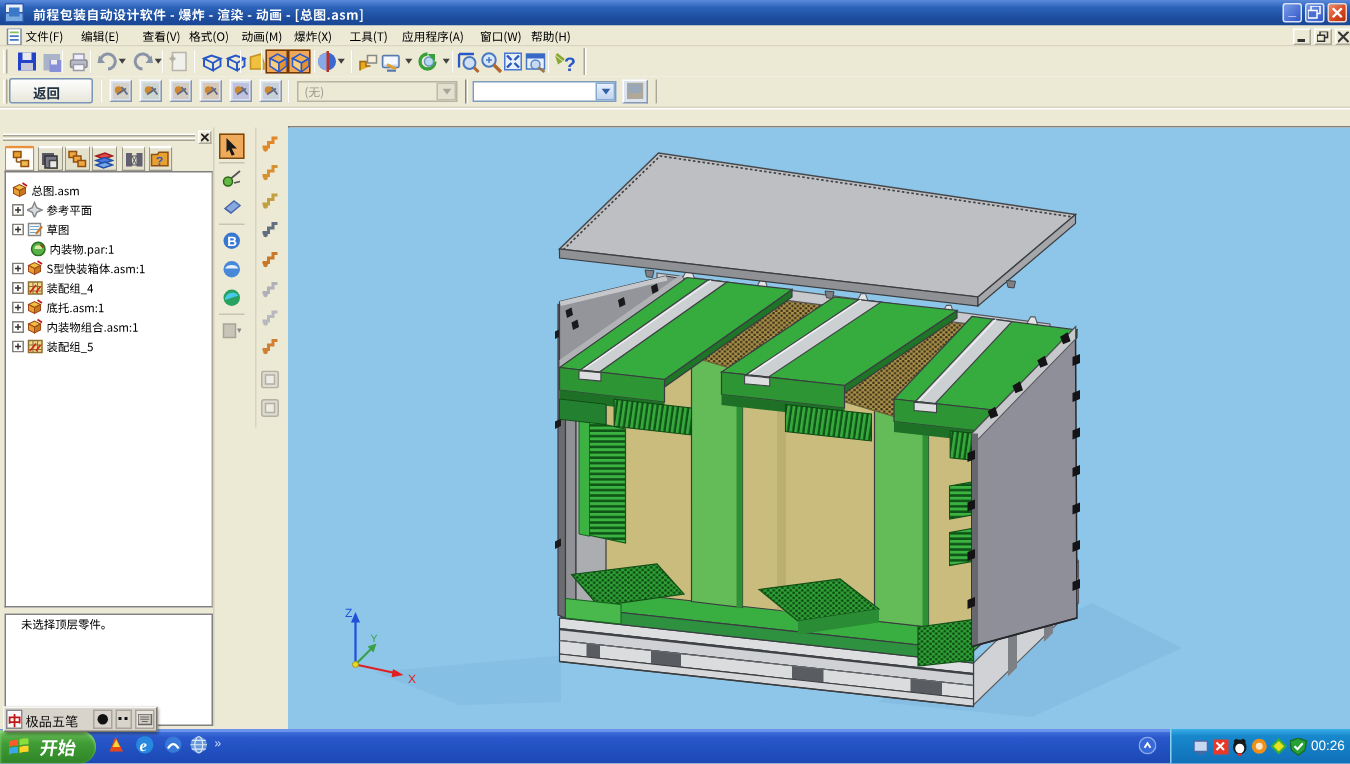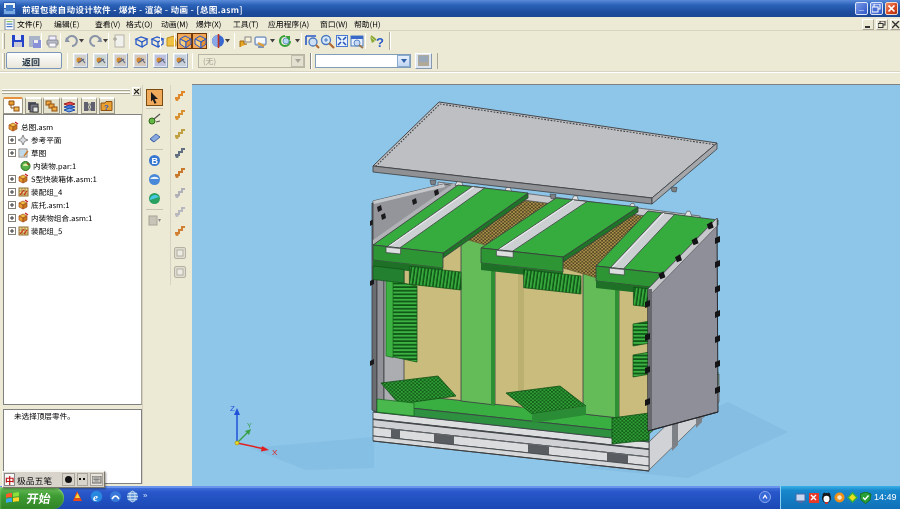--- a/index.html
+++ b/index.html
@@ -691,21 +691,21 @@
     <circle cx="5.5" cy="5.5" r="2.3" fill="#fce8c8"></circle>
   </svg>
 <svg class="ab" style="left:847px;top:492px" width="12" height="12">
     <path d="M5.5 0 L11 5.5 L5.5 11 L0 5.5 Z" fill="#38b038"></path>
     <path d="M5.5 2 L9 5.5 L5.5 9 L2 5.5 Z" fill="#e8e020"></path>
   </svg>
 <svg class="ab" style="left:860px;top:492px" width="12" height="12">
     <path d="M5.5 0 L11 2 L10 8 L5.5 11.5 L1 8 L0 2 Z" fill="#28a038" stroke="#187028"></path>
     <path d="M3 5.5 L5 7.5 L8.5 3.5" stroke="#fff" stroke-width="1.4" fill="none"></path>
   </svg>
-<div class="ab" style="left:874px;top:492px;color:#fff;font-size:9px;font-family:'Liberation Sans'">14:49</div>
+<div class="ab" style="left:874px;top:492px;color:#fff;font-size:9px;font-family:'Liberation Sans'">00:26</div>
 <div class="ab" style="left:2px;top:471px;width:103px;height:17px;background:#d8d4cc;border:1px solid;border-color:#f8f8f4 #787468 #787468 #f8f8f4;box-shadow:1px 1px 2px rgba(0,0,0,0.4)"></div>
 <div class="ab" style="left:4px;top:473px;width:11px;height:13px;background:#f8f8f8;border:1px solid #888"></div>
 <svg class="ab" style="left:5px;top:473.9px;overflow:visible" width="12" height="14">
     <path transform="translate(0,10.1)" fill="#c01818" d="M4.1 -8.1V-6.4H0.8V-1.6H2V-2.1H4.1V0.8H5.3V-2.1H7.5V-1.7H8.7V-6.4H5.3V-8.1ZM2 -3.2V-5.3H4.1V-3.2ZM7.5 -3.2H5.3V-5.3H7.5Z"></path>
   </svg>
 <svg class="ab" style="left:17px;top:475.2px;overflow:visible" width="37" height="13">
     <path transform="translate(0,9.3)" fill="#111111" d="M1.7 -7.4V-5.7H0.5V-5.1H1.7C1.4 -3.9 0.8 -2.5 0.3 -1.7C0.4 -1.6 0.6 -1.3 0.6 -1.1C1 -1.7 1.4 -2.6 1.7 -3.6V0.7H2.3V-4C2.6 -3.6 2.9 -3 3 -2.8L3.4 -3.2C3.2 -3.5 2.5 -4.5 2.3 -4.8V-5.1H3.3V-5.7H2.3V-7.4ZM3.4 -6.8V-6.2H4.4C4.3 -3.3 4 -1 2.6 0.3C2.7 0.4 3 0.6 3.1 0.7C4 -0.2 4.5 -1.5 4.7 -3.1C5.1 -2.3 5.4 -1.6 5.9 -1C5.4 -0.5 4.9 -0.1 4.3 0.2C4.4 0.3 4.6 0.6 4.7 0.7C5.3 0.4 5.9 0 6.4 -0.5C6.8 -0 7.4 0.4 8.1 0.7C8.2 0.5 8.4 0.3 8.5 0.1C7.8 -0.1 7.3 -0.5 6.8 -1C7.4 -1.9 7.9 -2.9 8.2 -4.3L7.8 -4.4L7.6 -4.4H6.7C6.9 -5.1 7.1 -6.1 7.3 -6.8ZM5 -6.2H6.5C6.3 -5.4 6.1 -4.5 5.8 -3.8H7.4C7.2 -2.9 6.8 -2.1 6.3 -1.5C5.7 -2.3 5.2 -3.3 4.9 -4.4C5 -5 5 -5.6 5 -6.2Z M11.5 -6.4H15V-4.7H11.5ZM10.8 -7V-4.1H15.6V-7ZM9.5 -3.1V0.7H10.2V0.2H12V0.6H12.7V-3.1ZM10.2 -0.4V-2.5H12V-0.4ZM13.6 -3.1V0.7H14.3V0.2H16.3V0.7H16.9V-3.1ZM14.3 -0.4V-2.5H16.3V-0.4Z M19.1 -4V-3.3H20.8C20.6 -2.3 20.4 -1.2 20.3 -0.4H18.1V0.2H25.9V-0.4H24.1C24.3 -1.6 24.4 -3 24.5 -4L23.9 -4L23.8 -4H21.6L21.9 -5.9H25.3V-6.5H18.7V-5.9H21.2C21.1 -5.3 21 -4.6 20.9 -4ZM21 -0.4C21.1 -1.2 21.3 -2.3 21.5 -3.3H23.7C23.7 -2.5 23.5 -1.4 23.4 -0.4Z M26.9 -1.4 27 -0.8 30.1 -1.1V-0.4C30.1 0.4 30.4 0.6 31.4 0.6C31.6 0.6 33.2 0.6 33.4 0.6C34.3 0.6 34.5 0.3 34.6 -0.7C34.4 -0.7 34.1 -0.8 34 -0.9C33.9 -0.1 33.8 0 33.4 0C33.1 0 31.7 0 31.5 0C30.9 0 30.8 -0 30.8 -0.4V-1.2L34.7 -1.5L34.6 -2.1L30.8 -1.7V-2.7L33.9 -2.9L33.8 -3.5L30.8 -3.2V-4C31.9 -4.1 33 -4.3 33.9 -4.5L33.5 -5C32.1 -4.7 29.6 -4.4 27.5 -4.3C27.6 -4.1 27.7 -3.9 27.7 -3.7C28.5 -3.8 29.3 -3.9 30.1 -3.9V-3.2L27.3 -2.9L27.4 -2.4L30.1 -2.6V-1.7ZM28 -7.4C27.7 -6.5 27.3 -5.7 26.7 -5.1C26.9 -5 27.1 -4.8 27.3 -4.7C27.6 -5.1 27.9 -5.5 28.1 -6H28.6C28.8 -5.6 29 -5.1 29.1 -4.8L29.7 -5C29.6 -5.3 29.4 -5.6 29.2 -6H30.6V-6.6H28.4C28.5 -6.8 28.6 -7 28.7 -7.3ZM31.5 -7.4C31.2 -6.6 30.8 -5.7 30.2 -5.2C30.3 -5.1 30.6 -4.9 30.7 -4.8C31 -5.1 31.3 -5.5 31.6 -6H32.2C32.4 -5.7 32.6 -5.3 32.7 -5L33.3 -5.2C33.2 -5.4 33.1 -5.7 32.9 -6H34.6V-6.6H31.9C32 -6.8 32 -7 32.1 -7.3Z"></path>
   </svg>
 <div class="ab" style="left:62px;top:473px;width:13px;height:13px;border:1px solid #a8a49c"></div>
 <div class="ab" style="left:65px;top:476px;width:7px;height:7px;border-radius:50%;background:#111"></div>

